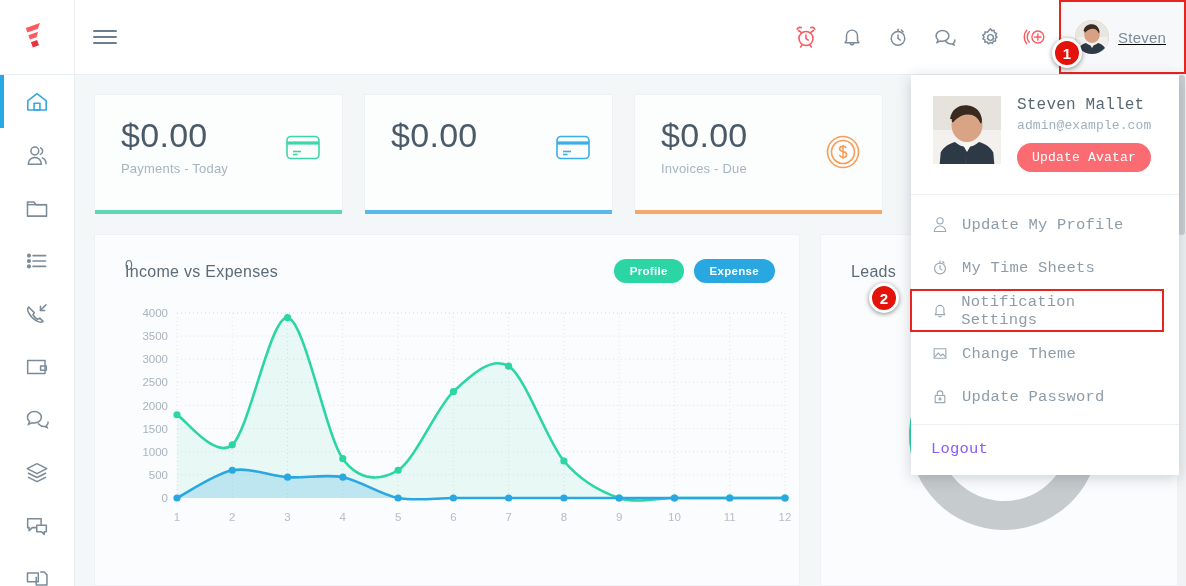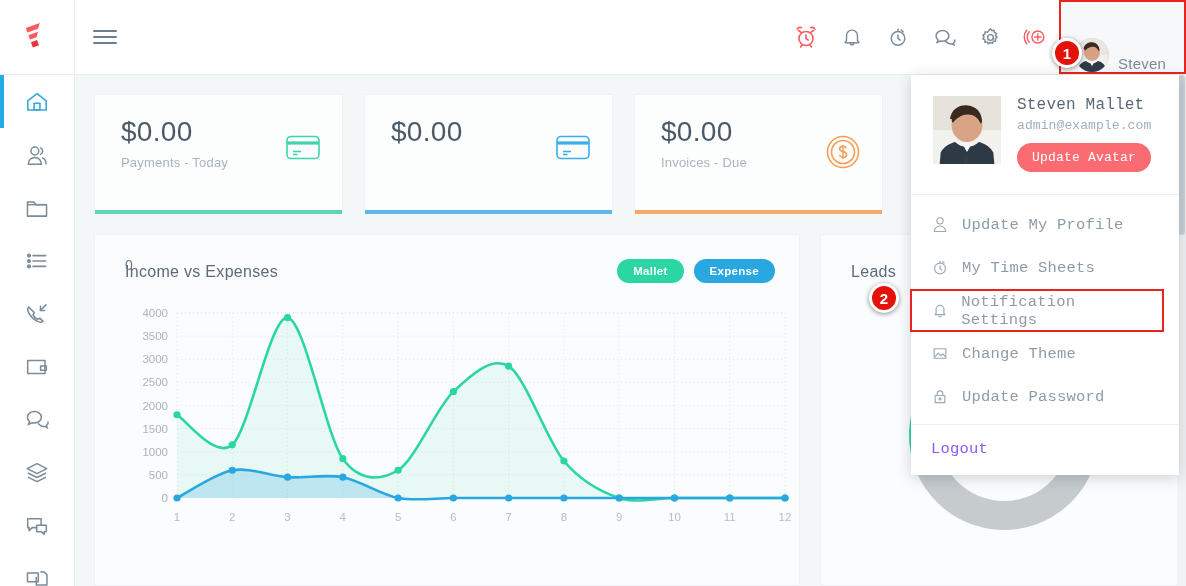--- a/index.html
+++ b/index.html
@@ -40,25 +40,26 @@
   }
   .hicon {
     width: 46px; height: 75px;
     display: flex; align-items: center; justify-content: center;
     cursor: pointer;
   }
   .hicon svg { display: block; }
 
   .user-chip {
     position: relative;
-    display: flex; align-items: flex-end; gap: 9px;
+    display: flex; align-items: center; gap: 9px;
     height: 74px; padding: 0 18px 0 14px;
     background: #f7f8f9;
     border: 2px solid #e8241f;
     cursor: pointer;
+    text-decoration: underline;
   }
   .user-chip .avatar-sm {
     width: 34px; height: 34px; border-radius: 50%;
     overflow: hidden; flex: none; background: #c7ccd1;
   }
   .user-chip .uname {
     font-size: 15px; color: #7b8b99; letter-spacing: .2px;
   }
 
   
@@ -102,21 +103,21 @@
 
   .cards-row { display: flex; gap: 21px; }
   .stat-card {
     width: 249px; height: 118px;
     background: #fcfdfd;
     border: 1px solid #eef2f4;
     position: relative;
     padding: 22px 20px 0 26px;
   }
   .stat-card .amt {
-    font-size: 28px; color: #4b5a68; letter-spacing: .3px; line-height: 1.1;
+    font-size: 34px; color: #4b5a68; letter-spacing: .3px; line-height: 1.1;
   }
   .stat-card .lbl {
     font-size: 13px; color: #a8b4bf; margin-top: 7px; letter-spacing: .2px;
   }
   .stat-card .c-icon {
     position: absolute; right: 22px; top: 40px;
   }
   .stat-card .underline {
     position: absolute; left: 0; bottom: -3px; width: 100%; height: 4px;
   }
@@ -414,21 +415,21 @@
         </div>
         <div class="underline" style="background:#f5a76c"></div>
       </div>
     </div>
 
     <div class="panels-row">
 
       <div class="panel panel-income">
         <div class="panel-title">Income vs Expenses</div>
         <div class="legend">
-          <div class="pill pill-income">Mallet</div>
+          <div class="pill pill-income">Profile</div>
           <div class="pill pill-expense">Expense</div>
         </div>
         <div class="zero-label">0</div>
 
         <div class="chart-holder">
           <svg id="lineChart" width="706" height="292" viewBox="0 0 706 292">
               <text x="73" y="207" text-anchor="end" font-family="&quot;Liberation Sans&quot;, sans-serif" font-size="11.5" fill="#aab4bd">0</text>
               <text x="73" y="183.875" text-anchor="end" font-family="&quot;Liberation Sans&quot;, sans-serif" font-size="11.5" fill="#aab4bd">500</text>
               <line x1="82" y1="179.875" x2="690" y2="179.875" stroke="#dfe5e9" stroke-width="1" stroke-dasharray="1 3"></line>
               <text x="73" y="160.75" text-anchor="end" font-family="&quot;Liberation Sans&quot;, sans-serif" font-size="11.5" fill="#aab4bd">1000</text>

